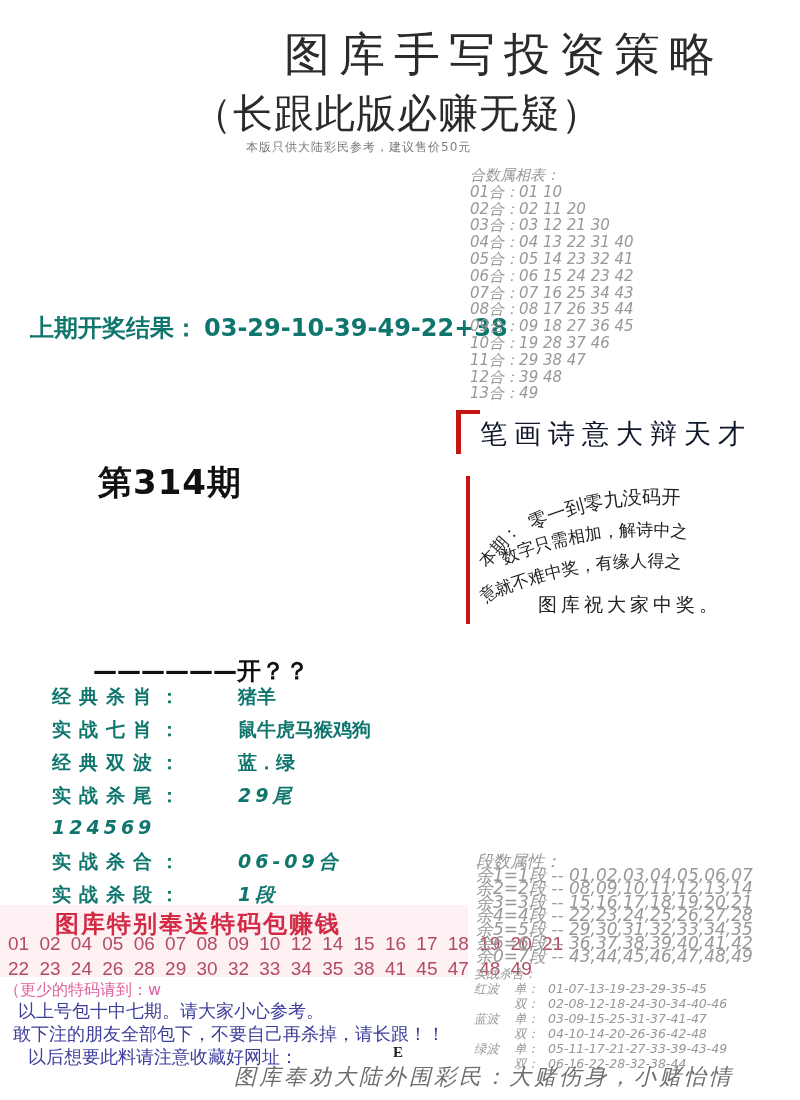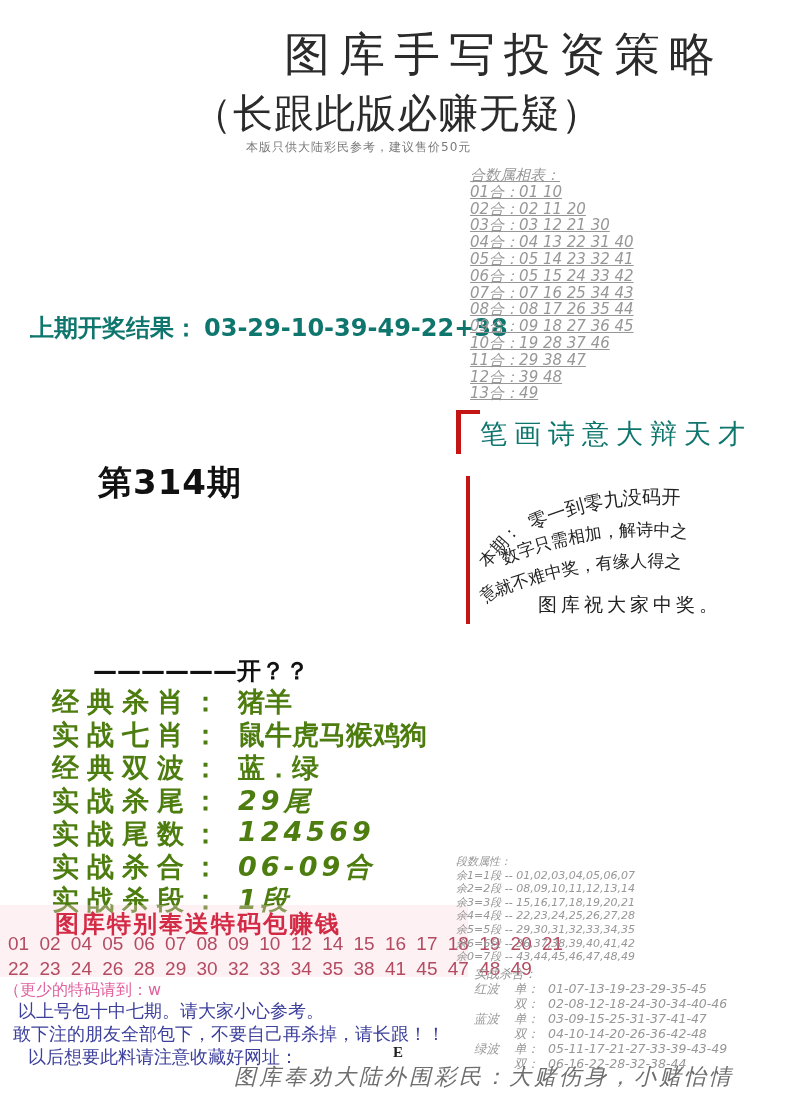--- a/index.html
+++ b/index.html
@@ -11,51 +11,51 @@
   .title{left:284px;top:24px;font-size:46px;letter-spacing:9px;color:#2b2b2b;font-weight:400;}
   .subtitle{left:192px;top:86px;font-size:40px;letter-spacing:1px;color:#2b2b2b;font-weight:400;}
   .note{left:246px;top:139px;font-size:12px;color:#7a7a7a;letter-spacing:1px;text-align:right;}
 
   
   .lastdraw{left:30px;top:312px;font-size:24px;font-weight:bold;color:#0f766e;}
   .lastdraw .nums{margin-left:6px;}
 
   
   .pencil{color:#979797;font-style:italic;}
-  .hesu{left:470px;top:167px;font-size:15px;line-height:16.8px;text-decoration:underline;}
-  .duan{left:456px;top:855px;font-size:11px;line-height:13.6px;}
+  .hesu{left:470px;top:167px;font-size:15px;line-height:16.8px;}
+  .duan{left:476px;top:855px;font-size:17px;line-height:13.6px;}
   .bose{left:474px;top:966px;font-size:12.5px;line-height:15px;}
   .bose-row{display:flex;}
   .bose-wave{width:40px;}
   .bose-parity{width:34px;}
 
   
   .issue{left:98px;top:460px;font-size:34px;font-weight:bold;color:#111;letter-spacing:1px;}
 
   
   .box1{left:456px;top:410px;width:336px;height:46px;}
   .box1 .bar-l{position:absolute;left:0;top:0;width:5px;height:44px;background:#c41414;}
   .box1 .bar-l:after{content:"";position:absolute;left:0;top:0;width:24px;height:4px;background:#c41414;}
   .box1 .bar-r{position:absolute;right:0;top:8px;width:5px;height:36px;background:#c41414;}
-  .box1 .poem-title{position:absolute;left:24px;top:6px;font-size:27px;letter-spacing:7px;color:#0f766e;}
+  .box1 .poem-title{position:absolute;left:24px;top:6px;font-size:27px;letter-spacing:7px;color:#0f172a;}
 
   .box2{left:466px;top:476px;width:328px;height:148px;}
   .box2 .bar-l{position:absolute;left:0;top:0;width:4px;height:148px;background:#c41414;}
   .box2 .bar-r{position:absolute;right:0;top:0;width:4px;height:148px;background:#c41414;}
   .box2 svg{position:absolute;left:4px;top:0;}
   .arc-text{font-size:17px;fill:#222;font-family:"DejaVu Sans",sans-serif;}
   .arc-text.big{font-size:19px;}
   .rot-label{position:absolute;font-size:17px;color:#222;}
   .rot1{left:8px;top:58px;transform:rotate(-48deg);}
   .rot2{left:12px;top:100px;transform:rotate(-42deg);}
   .box2 .poem-footer{position:absolute;left:72px;top:116px;font-size:19px;letter-spacing:4px;color:#222;}
 
   
   .pred-header{left:93px;top:655px;font-size:24px;font-weight:bold;color:#111;}
-  .pred{left:52px;top:684px;font-size:27px;font-weight:bold;color:#4d7c0f;}
+  .pred{left:52px;top:684px;font-size:19px;font-weight:bold;color:#0f766e;}
   .pred-row{display:flex;height:33px;align-items:flex-start;}
   .pred-label{width:186px;letter-spacing:8px;}
   .pred-value{font-style:italic;letter-spacing:4px;}
 
   
   .special-wash{left:0;top:905px;width:468px;height:72px;background:rgba(250,214,224,0.35);}
   .special-title{left:55px;top:908px;font-size:24px;font-weight:bold;color:#d32b45;letter-spacing:2px;}
   .numrow{font-family:Liberation Sans, sans-serif;font-size:19px;color:#b34b61;word-spacing:5px;}
   .numrow1{left:8px;top:933px;}
   .numrow2{left:8px;top:958px;}
@@ -84,21 +84,21 @@
     <span>上期开奖结果：</span><span class="nums">03-29-10-39-49-22+38</span>
   </div>
 
   <div class="abs pencil hesu">
     <div>合数属相表：</div>
     <div>01合：01 10</div>
     <div>02合：02 11 20</div>
     <div>03合：03 12 21 30</div>
     <div>04合：04 13 22 31 40</div>
     <div>05合：05 14 23 32 41</div>
-    <div>06合：05 15 24 33 42</div>
+    <div>06合：06 15 24 23 42</div>
     <div>07合：07 16 25 34 43</div>
     <div>08合：08 17 26 35 44</div>
     <div>09合：09 18 27 36 45</div>
     <div>10合：19 28 37 46</div>
     <div>11合：29 38 47</div>
     <div>12合：39 48</div>
     <div>13合：49</div>
   </div>
 
   <div class="abs issue">第314期</div>
@@ -139,21 +139,20 @@
     </div>
     <div class="pred-row">
       <span class="pred-label">经典双波：</span>
       <span>蓝．绿</span>
     </div>
     <div class="pred-row">
       <span class="pred-label">实战杀尾：</span>
       <span class="pred-value">29尾</span>
     </div>
     <div class="pred-row">
-      <span class="pred-label">实战尾数：</span>
       <span class="pred-value">124569</span>
     </div>
     <div class="pred-row">
       <span class="pred-label">实战杀合：</span>
       <span class="pred-value">06-09合</span>
     </div>
     <div class="pred-row">
       <span class="pred-label">实战杀段：</span>
       <span class="pred-value">1段</span>
     </div>

